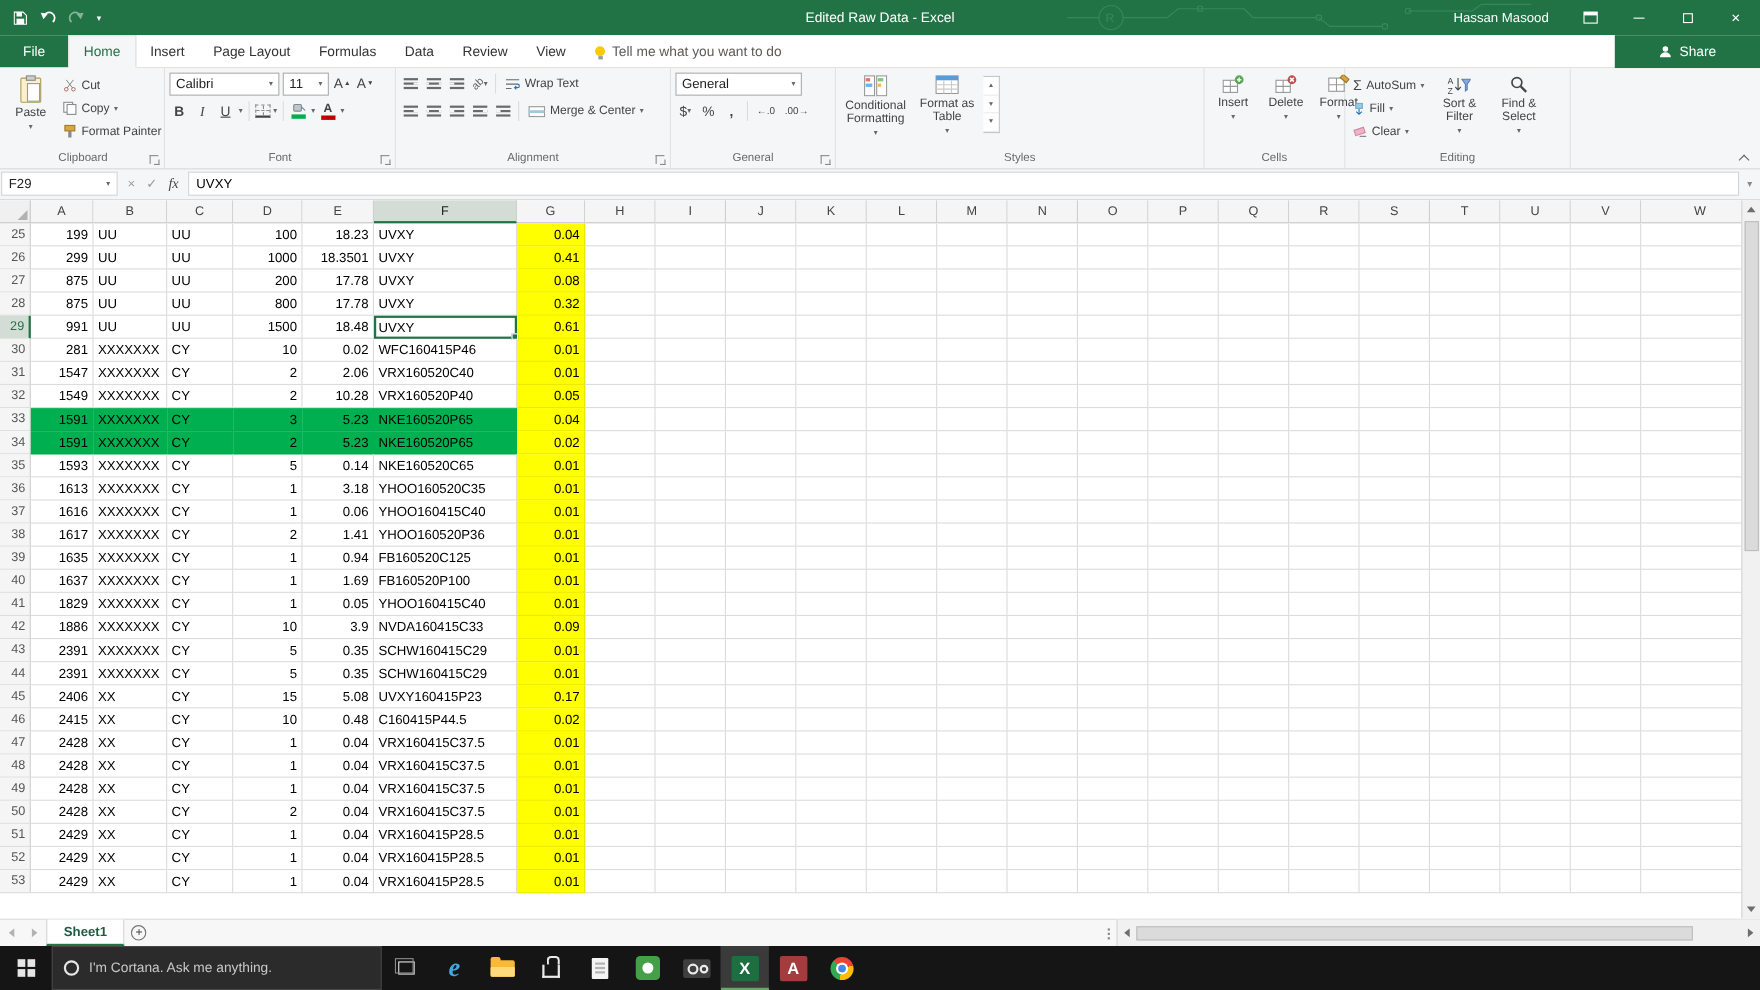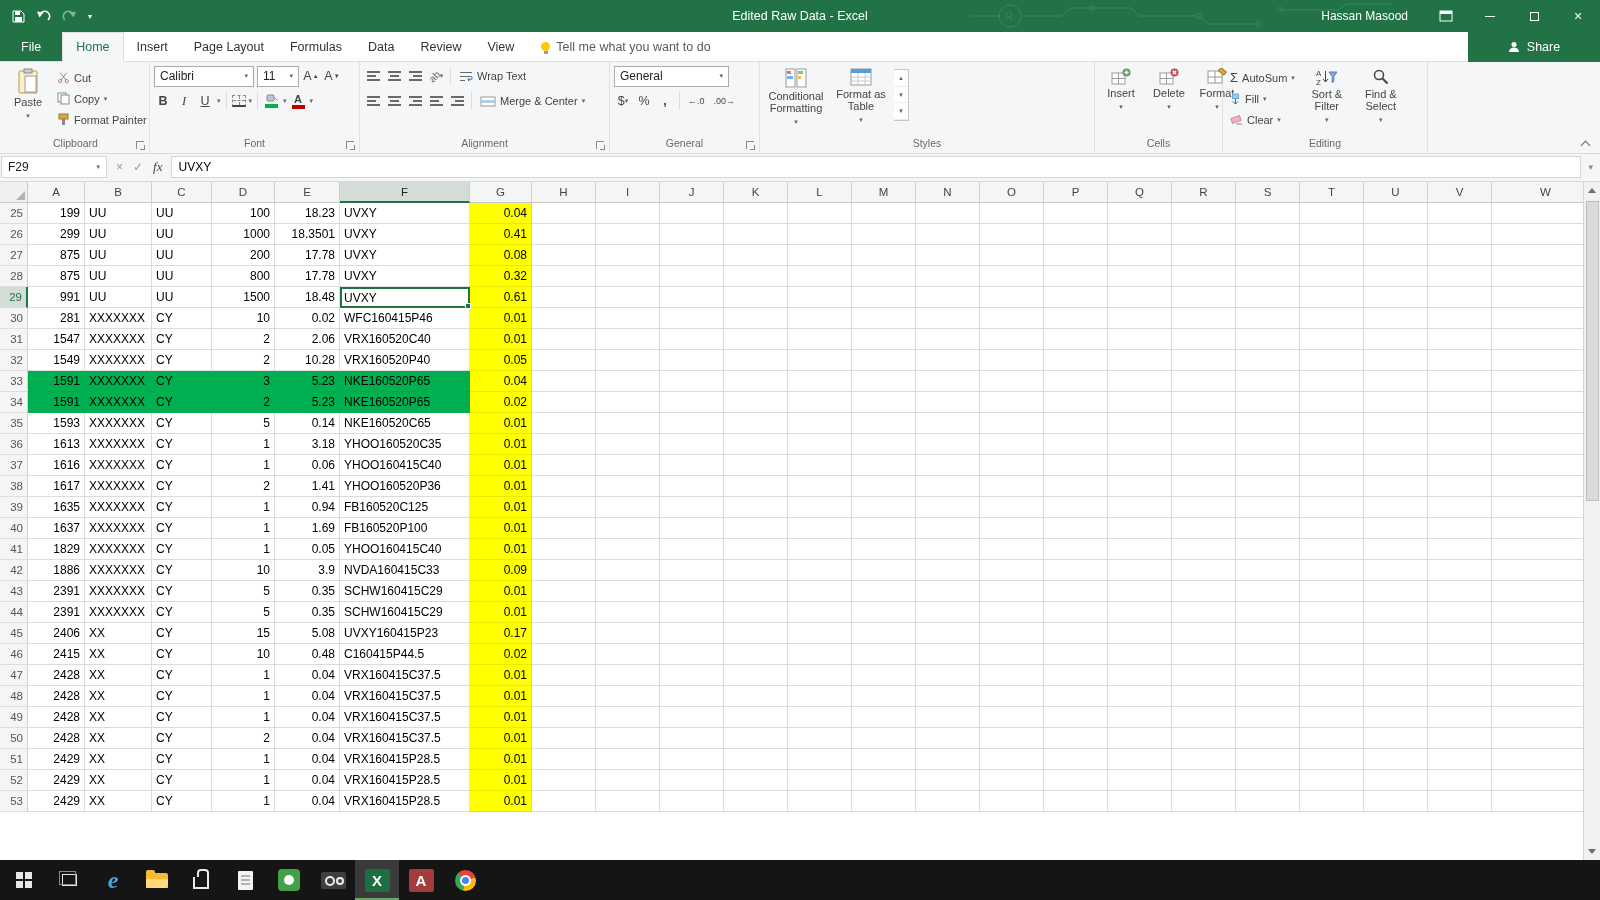--- a/index.html
+++ b/index.html
@@ -1358,26 +1358,58 @@
           <span class="tri tri-u"></span>
         </span>
       <span class="vthumb"></span>
       <span class="vspacer"></span>
       <span class="varrow">
           <span class="tri tri-d"></span>
         </span>
     </div>
   </div>
 
+  <div class="sheetbar">
+    <span class="snav">
+        <span class="tri tri-l dim"></span>
+      </span>
+    <span class="snav">
+        <span class="tri tri-r dim"></span>
+      </span>
+    <div id="sheet-tabs">
+        <div class="sheettab active">Sheet1</div>
+      </div>
+    <span class="addsheet">
+        <span class="addcirc"></span>
+      </span>
+    <div class="hzone">
+      <span class="dots"></span>
+      <div class="hscroll">
+        <span class="harrow">
+            <span class="tri tri-l"></span>
+          </span>
+        <div class="htrack">
+            <div class="hthumb"></div>
+          </div>
+        <span class="harrow">
+            <span class="tri tri-r"></span>
+          </span>
+      </div>
+    </div>
+  </div>
 
 
   <div class="taskbar">
     <div class="start">
         <span class="win-logo"></span>
       </div>
+    <div class="cortana">
+      <span class="cortana-ring"></span>
+      <span>I'm Cortana. Ask me anything.</span>
+    </div>
     <div class="app">
         <span class="tv-icon"></span>
       </div>
     <div id="apps" style="display:flex">
         <div class="app">
           <span class="ticon icon-edge"></span>
         </div>
         <div class="app">
           <span class="ticon icon-file-explorer"></span>
         </div>

